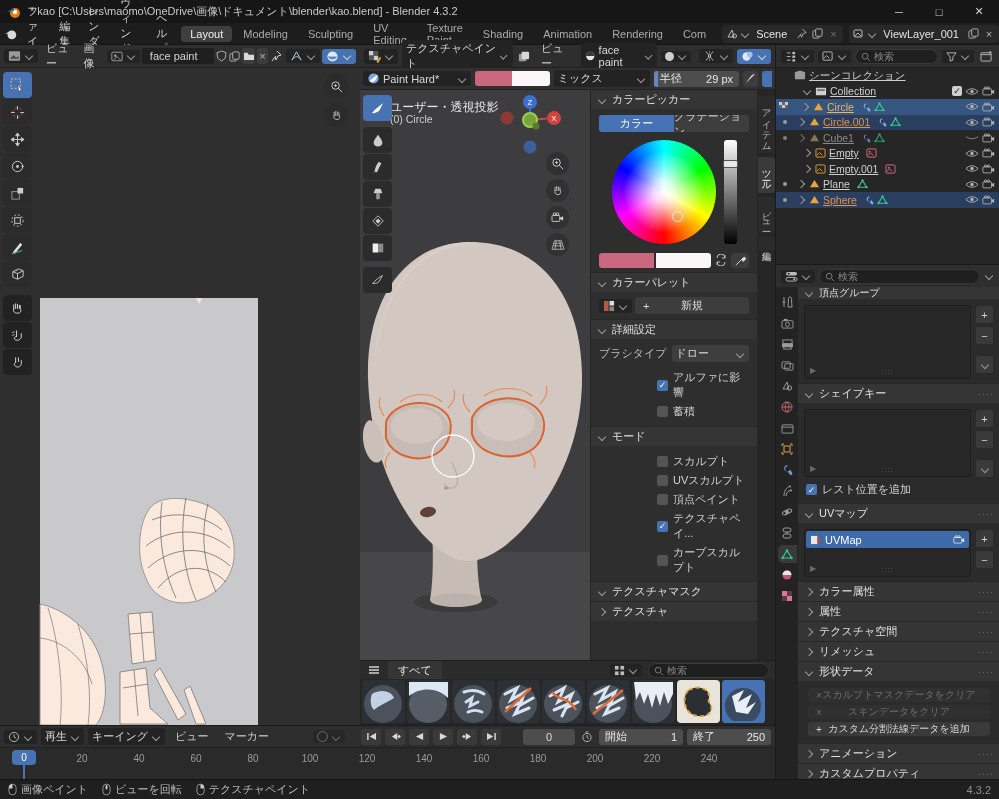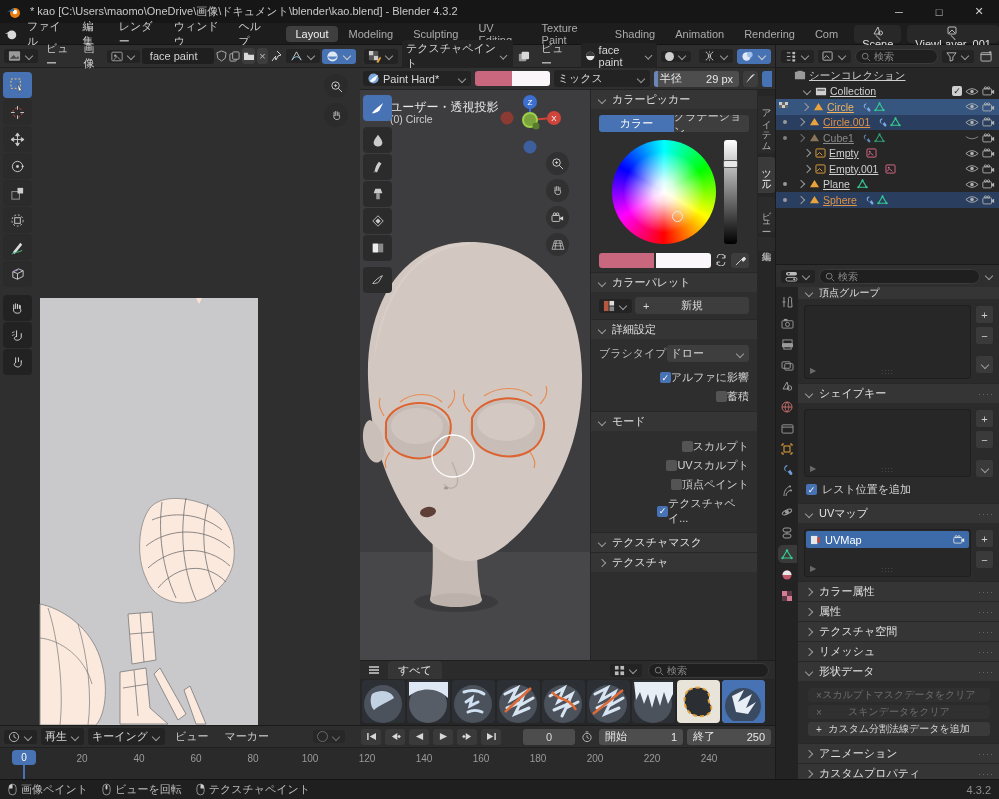--- a/index.html
+++ b/index.html
@@ -12,21 +12,21 @@
   .chev.r{transform:rotate(-45deg);}
   .chev.lt{border-color:#cfcfcf;}
   
   #titlebar{left:0;top:0;width:999px;height:23px;background:#161616;display:flex;align-items:center;}
   #titlebar .t{color:#c9c9c9;font-size:11px;margin-left:8px;white-space:nowrap;}
   .winbtn{width:40px;height:23px;display:flex;align-items:center;justify-content:center;color:#cfcfcf;font-size:11px;}
   #menubar{left:0;top:23px;width:999px;height:22px;background:#1d1d1d;display:flex;align-items:center;border-bottom:1px solid #141414;box-sizing:border-box;}
   .menu-item{padding:0 9px;color:#cfcfcf;height:22px;display:flex;align-items:center;}
   .wtab{padding:2px 9px;margin:0 1px;color:#ababab;border-radius:4px;}
   .wtab.active{background:#3f3f3f;color:#f0f0f0;}
-  .pillgrp{display:flex;align-items:center;background:#282828;border-radius:4px;height:18px;margin-left:6px;padding:0 2px;flex-direction:column;}
+  .pillgrp{display:flex;align-items:center;background:#282828;border-radius:4px;height:18px;margin-left:6px;padding:0 2px;}
   .pillgrp .nm{color:#e3e3e3;padding:0 6px;}
   .icbtn{display:inline-flex;align-items:center;justify-content:center;width:16px;height:16px;color:#b5b5b5;}
   
   .hdrbar{background:#2e2e2e;border-bottom:1px solid #1f1f1f;box-sizing:border-box;}
   .dd{display:inline-flex;align-items:center;gap:3px;background:#2e2e2e;border-radius:3px;padding:1px 4px;color:#d8d8d8;}
   .dd.dk{background:#232323;}
   .btn{display:inline-flex;align-items:center;justify-content:center;background:#3d3d3d;border-radius:3px;color:#dcdcdc;}
   .search{background:#1f1f1f;border:1px solid #3a3a3a;border-radius:9px;color:#cfcfcf;font-size:10px;padding:1px 6px 1px 18px;outline:none;}
   .search::placeholder{color:#8a8a8a;}
   .mag{position:absolute;width:10px;height:10px;}
@@ -50,21 +50,21 @@
   .swatch{width:45px;height:15px;}
   .slider{position:relative;background:#4d4d4d;border-radius:3px;height:16px;display:flex;align-items:center;justify-content:space-between;padding:0 6px;color:#e8e8e8;overflow:hidden;}
   
   #npanel{left:590px;top:90px;width:167px;height:570px;background:#2e2e2e;border-left:1px solid #242424;box-sizing:border-box;overflow:hidden;}
   #ntabs{left:757px;top:90px;width:18px;height:570px;background:#262626;display:flex;flex-direction:column;align-items:center;padding-top:6px;box-sizing:border-box;gap:4px;}
   .vtab{writing-mode:vertical-rl;font-size:9.5px;color:#b2b2b2;background:#2b2b2b;border-radius:0 3px 3px 0;padding:7px 2px;}
   .vtab.active{background:#3a3a3a;color:#efefef;}
   .seg{display:flex;height:17px;border-radius:3px;overflow:hidden;}
   .seg>div{flex:1;display:flex;align-items:center;justify-content:center;background:#3e3e3e;color:#cfcfcf;}
   .seg>div.on{background:#4772b3;color:#fff;}
-  .npanel-row{display:flex;align-items:center;padding:2px 8px;justify-content:flex-end;}
+  .npanel-row{display:flex;align-items:center;gap:5px;padding:2px 8px;}
   .nlabel{color:#bdbdbd;}
   
   #shelf-hdr{left:360px;top:660px;width:415px;height:19px;background:#2b2b2b;border-top:1px solid #1e1e1e;display:flex;align-items:center;gap:6px;padding:0 6px;box-sizing:border-box;}
   .shelf-tab{background:#353535;border-radius:4px 4px 0 0;padding:2px 10px;color:#e5e5e5;}
   #shelf{left:360px;top:679px;width:415px;height:46px;background:#262626;display:flex;gap:2px;padding:1px 2px;box-sizing:border-box;}
   .bthumb{width:43px;height:43px;border-radius:4px;overflow:hidden;flex:none;position:relative;}
   .bthumb.sel{outline:2px solid #4772b3;outline-offset:-2px;}
   
   #outliner{left:775px;top:45px;width:224px;height:219px;background:#262626;border-left:1px solid #1a1a1a;box-sizing:border-box;}
   .orow{display:flex;align-items:center;height:15.5px;gap:3px;padding-right:4px;color:#cfcfcf;font-size:10.5px;}
@@ -635,20 +635,24 @@
           <span>UVスカルプト</span>
         </div>
       <div class="npanel-row" style="padding-left:66px">
           <span class="chkbox"></span>
           <span>頂点ペイント</span>
         </div>
       <div class="npanel-row" style="padding-left:66px">
           <span class="chkbox on">✓</span>
           <span>テクスチャペイ...</span>
         </div>
+      <div class="npanel-row" style="padding-left:66px">
+          <span class="chkbox"></span>
+          <span>カーブスカルプト</span>
+        </div>
     </div>
 
     <div class="phdr">
       <span class="chev"></span>
         <span>テクスチャマスク</span>
     </div>
 
     <div class="phdr">
       <span class="chev r"></span>
         <span>テクスチャ</span>

